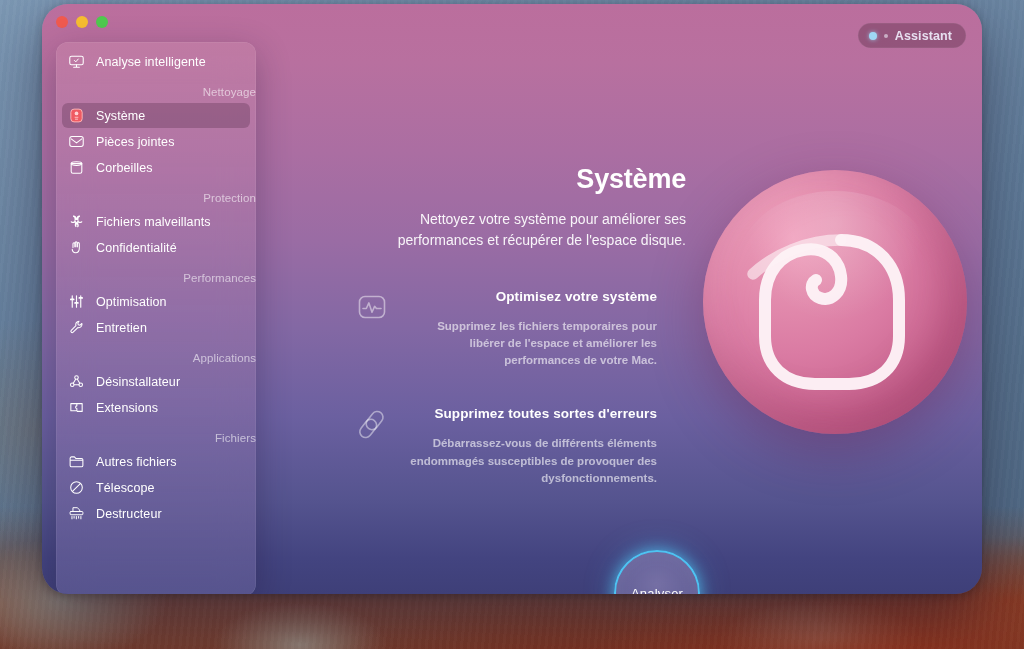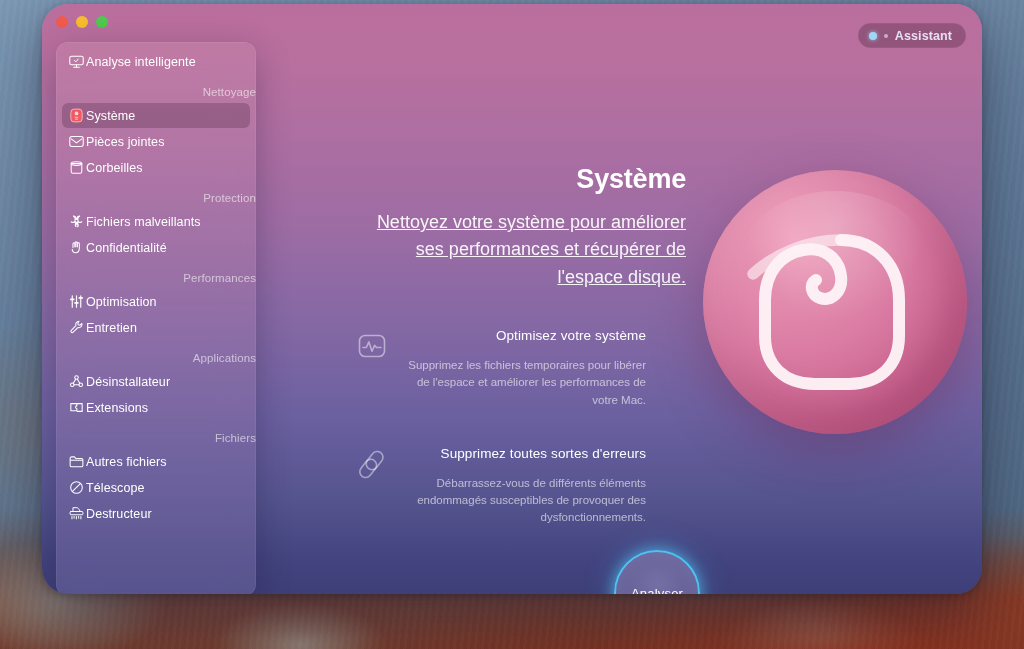--- a/index.html
+++ b/index.html
@@ -74,35 +74,35 @@
       rgba(196,129,167,.62) 0%, rgba(178,122,168,.60) 25%,
       rgba(152,115,168,.58) 50%, rgba(126,107,164,.57) 75%,
       rgba(106,100,158,.56) 100%);
     backdrop-filter:blur(18px);
     box-shadow:0 10px 34px rgba(30,18,50,.30), inset 0 0 0 .5px rgba(255,255,255,.12);
     padding-top:6px;
     overflow:hidden;
   }
   .sb-group{ font-size:11.5px; color:rgba(255,255,255,.58); padding:11px 0 4px 10px; letter-spacing:.1px; }
   .sb-item{
-    display:flex; align-items:center; gap:0;
+    display:flex; align-items:center; gap:10px;
     height:25px; margin:1px 6px; padding-left:5px;
     border-radius:6px;
   }
   .sb-item .txt{ font-size:12.5px; color:#ffffff; letter-spacing:.1px; }
   .sb-item.selected{ background:rgba(104,60,92,.40); }
   .sb-ico{ width:19px; height:19px; display:flex; align-items:center; justify-content:center; flex:0 0 19px; }
   .sb-ico svg{ width:17px; height:17px; display:block; }
 
   
   #main{ position:absolute; left:314px; top:160px; width:330px; }
   #page-title{ font-size:27px; font-weight:700; color:#fff; letter-spacing:-.2px; }
-  #page-sub{ margin-top:14px; font-size:18px; line-height:1.52; color:rgba(255,255,255,.93);text-decoration:underline; }
-
-  .feature{ display:flex; gap:4px; margin-top:37px; }
+  #page-sub{ margin-top:14px; font-size:14px; line-height:1.52; color:rgba(255,255,255,.93); }
+
+  .feature{ display:flex; gap:15px; margin-top:37px;font-weight:bold; }
   .feat-ico{ width:34px; flex:0 0 34px; padding-top:2px; }
   .feat-ico svg{ width:32px; height:32px; display:block; }
   .feat-title{ font-size:13.5px; color:#fff; letter-spacing:.1px; }
   .feat-desc{ margin-top:14px; font-size:11.5px; line-height:1.5; color:rgba(255,255,255,.60); max-width:252px; }
 
   
   #hero{
     position:absolute; left:661px; top:166px; width:264px; height:264px;
     border-radius:50%;
     background:

